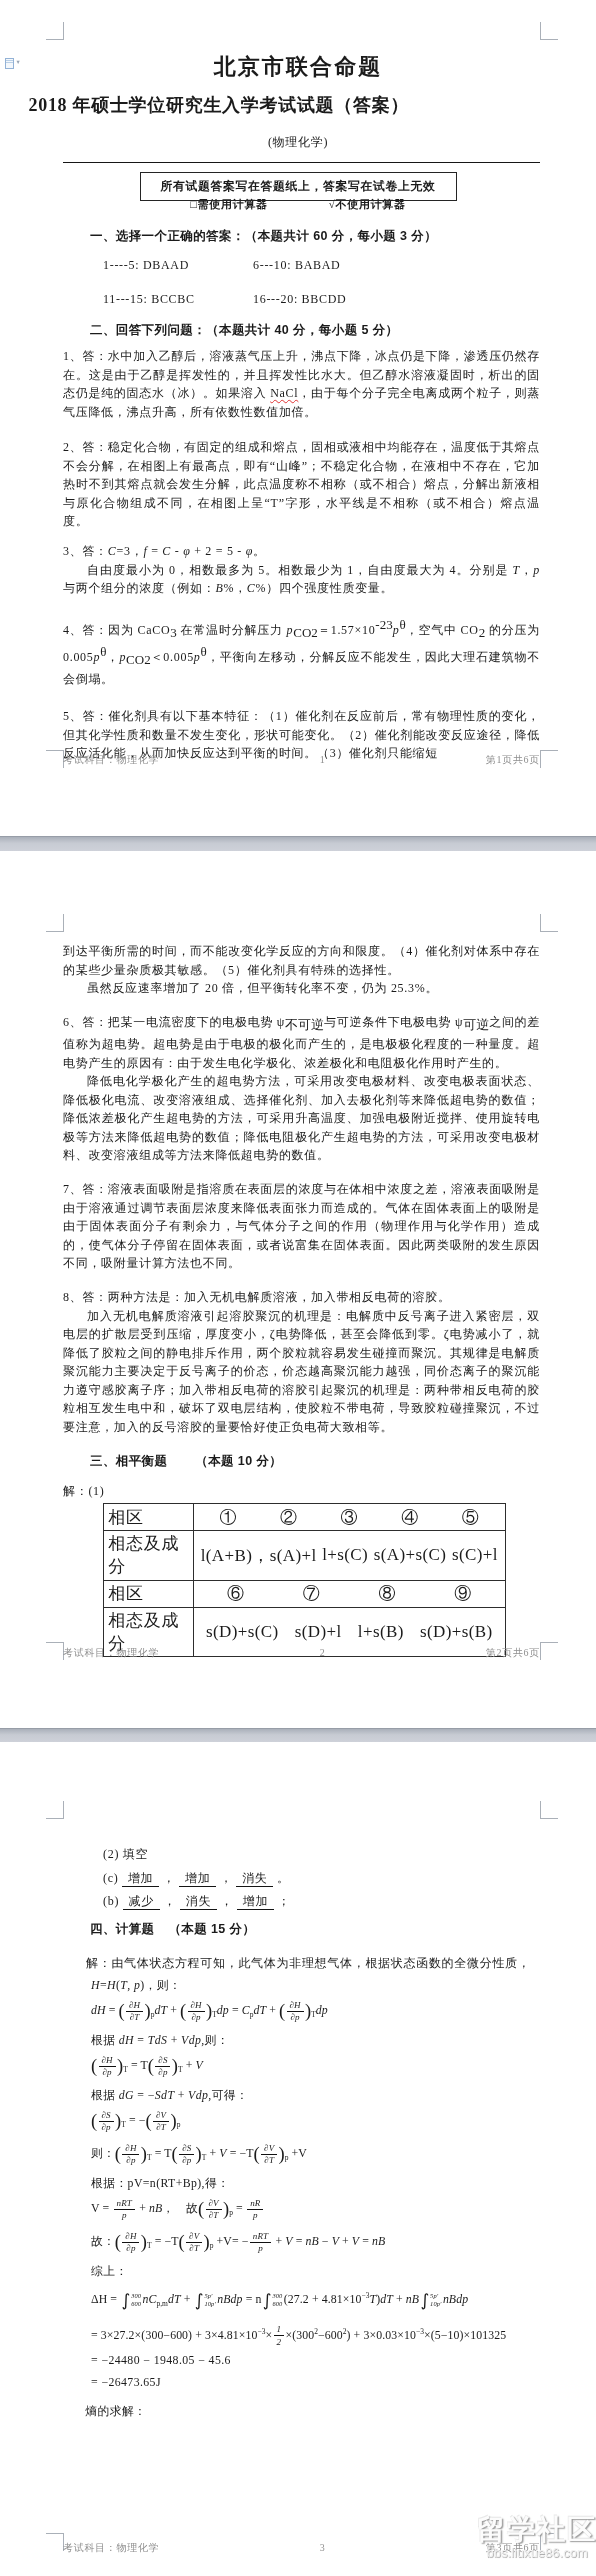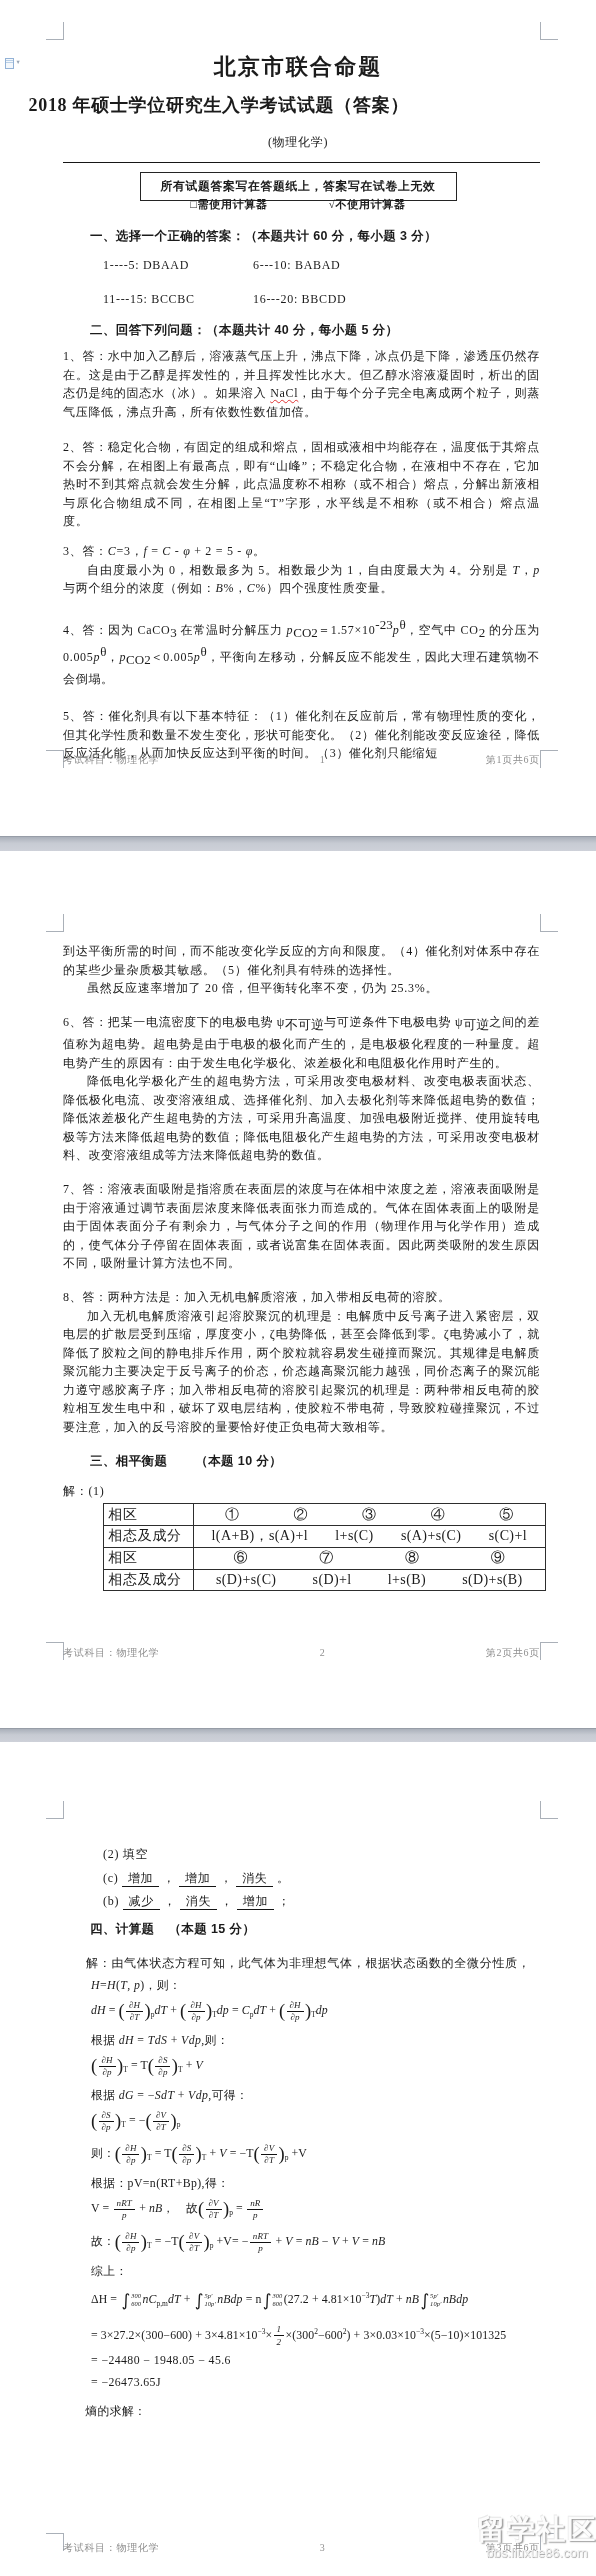--- a/index.html
+++ b/index.html
@@ -43,21 +43,21 @@
   .wavy{text-decoration-line:underline;text-decoration-style:wavy;text-decoration-color:#e03434;text-decoration-thickness:0.7px;text-underline-offset:2.1px;}
 
   .mt16{margin-top:11.4px}.mt12{margin-top:8.6px}.mt18{margin-top:13px}.mt22{margin-top:15.7px}
   .mt24{margin-top:17px}.mt26{margin-top:18.5px}.mt0{margin-top:0}
 
   
   .pfoot{position:absolute;left:63px;right:56px;display:flex;align-items:baseline;color:#8f8f8f;font-size:10px;letter-spacing:0.7px;}
   .pfoot .fc{flex:1;text-align:center;}
 
   
-  .ptable{margin:2.9px 0 0 103px;border-collapse:collapse;width:443px;font-size:14px;table-layout:fixed;}
+  .ptable{margin:2.9px 0 0 103px;border-collapse:collapse;width:403px;font-size:17px;table-layout:fixed;}
   .ptable th,.ptable td{border:0.9px solid #2d2d2d;padding:1.4px 4.3px;height:17px;font-weight:400;text-align:left;letter-spacing:0.7px;}
   .ptable th{width:80px;}
   .cells{display:flex;justify-content:space-around;align-items:center;letter-spacing:0.4px;}
 
   
   .fill{margin-left:103px;margin-right:43px;font-size:12px;line-height:23.5px;letter-spacing:0.7px;}
   .blank{display:inline-block;min-width:27px;text-align:center;border-bottom:1px solid #141414;padding:0 5px;line-height:1.25;}
 
   
   .eqwrap{margin:0 17px 0 91px;}

